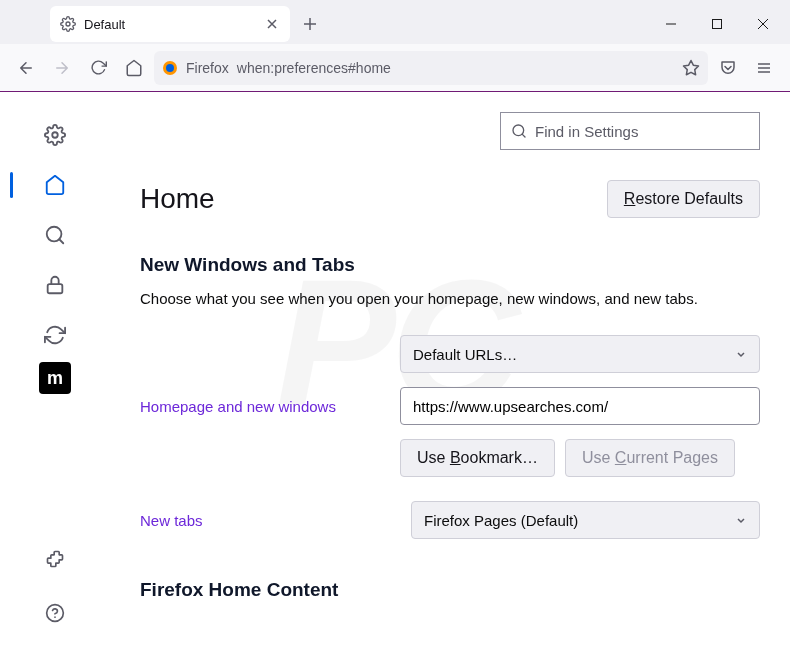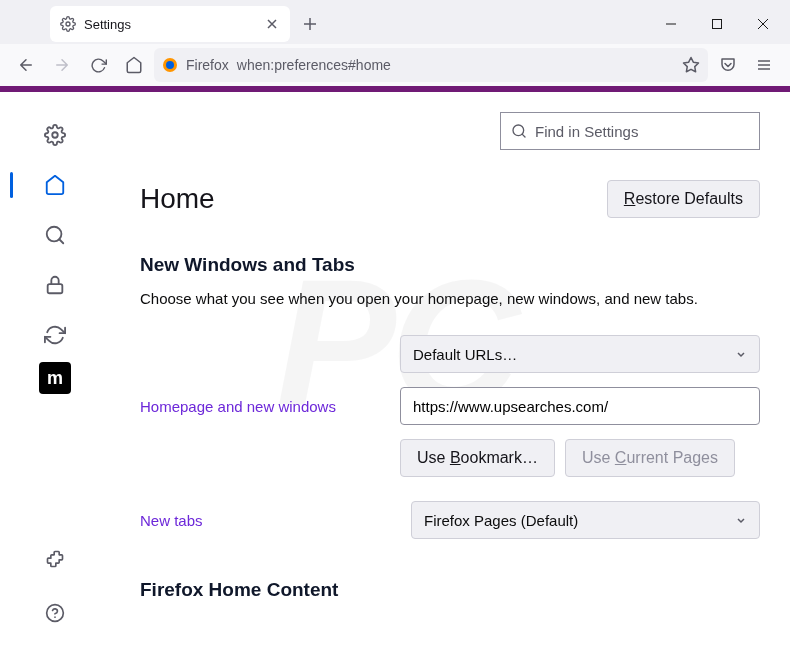--- a/index.html
+++ b/index.html
@@ -55,21 +55,21 @@
       display:flex;align-items:center;justify-content:center;
       color: #1b1b1b; cursor:pointer;
     }
     .toolbar {
       height: 48px;
       display: flex;
       align-items: center;
       padding: 0 10px;
       gap: 4px;
       background: #f9f9fb;
-      border-bottom: 6px solid #701a75;
+      border-bottom: 1px solid #701a75;
     }
     .tool-btn {
       width: 32px; height: 32px;
       display:flex;align-items:center;justify-content:center;
       color: #5b5b66; border-radius: 4px; cursor:pointer;
     }
     .tool-btn.disabled { color: #bfbfc9; }
     .urlbar {
       flex: 1;
       height: 34px;
@@ -171,21 +171,21 @@
 
 <div class="window">
   <div class="title-bar">
     <div class="tab">
       <span>
         <svg width="16" height="16" viewBox="0 0 24 24" fill="none" stroke="#5b5b66" stroke-width="2">
             <circle cx="12" cy="12" r="3"></circle>
             <path d="M19.4 15a1.65 1.65 0 0 0 .33 1.82l.06.06a2 2 0 1 1-2.83 2.83l-.06-.06a1.65 1.65 0 0 0-1.82-.33 1.65 1.65 0 0 0-1 1.51V21a2 2 0 0 1-4 0v-.09A1.65 1.65 0 0 0 9 19.4a1.65 1.65 0 0 0-1.82.33l-.06.06a2 2 0 1 1-2.83-2.83l.06-.06a1.65 1.65 0 0 0 .33-1.82 1.65 1.65 0 0 0-1.51-1H3a2 2 0 0 1 0-4h.09A1.65 1.65 0 0 0 4.6 9a1.65 1.65 0 0 0-.33-1.82l-.06-.06a2 2 0 1 1 2.83-2.83l.06.06a1.65 1.65 0 0 0 1.82.33H9a1.65 1.65 0 0 0 1-1.51V3a2 2 0 0 1 4 0v.09a1.65 1.65 0 0 0 1 1.51 1.65 1.65 0 0 0 1.82-.33l.06-.06a2 2 0 1 1 2.83 2.83l-.06.06a1.65 1.65 0 0 0-.33 1.82V9a1.65 1.65 0 0 0 1.51 1H21a2 2 0 0 1 0 4h-.09a1.65 1.65 0 0 0-1.51 1z"></path>
           </svg>
       </span>
-      <span class="title">Settings</span>
+      <span class="title">Default</span>
       <span class="close">
         <svg width="12" height="12" viewBox="0 0 12 12" stroke="#5b5b66" stroke-width="1.5">
             <path d="M2 2L10 10M10 2L2 10"></path>
           </svg>
       </span>
     </div>
     <div class="new-tab-btn">
       <svg width="14" height="14" viewBox="0 0 14 14" stroke="#5b5b66" stroke-width="1.5">
           <path d="M7 1v12M1 7h12"></path>
         </svg>

